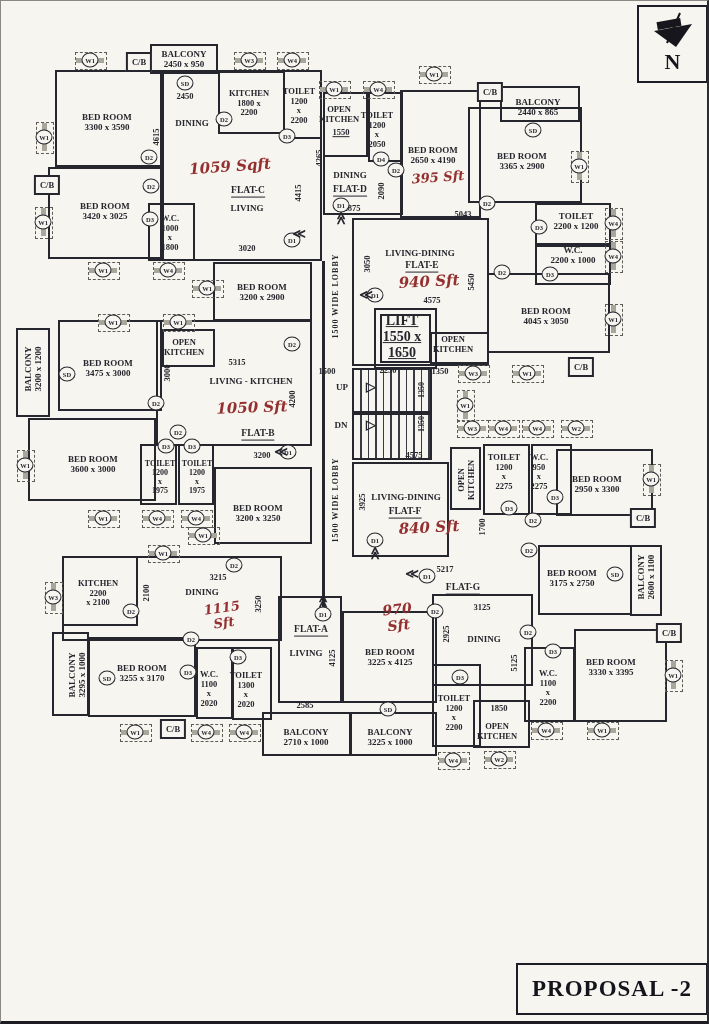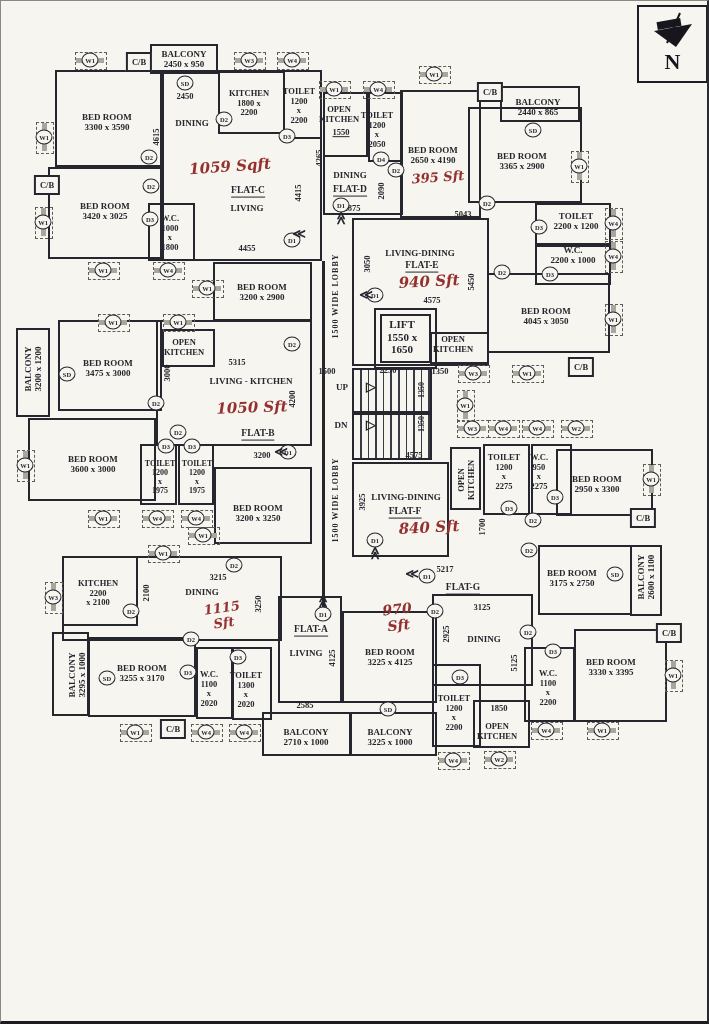--- a/index.html
+++ b/index.html
@@ -121,21 +121,21 @@
       <div class="lbl" style="left: 170px; top: 233px; font-size: 8.5px; transform: translate(-50%, -50%) rotate(0deg);">W.C.
 1000
 x
 1800</div>
       <div class="lbl und" style="left: 248px; top: 191px; transform: translate(-50%, -50%) rotate(0deg);">FLAT-C</div>
       <div class="lbl" style="left: 247px; top: 208px; transform: translate(-50%, -50%) rotate(0deg);">LIVING</div>
       <div class="lbl red" style="left: 230px; top: 167px; font-size: 15px; transform: translate(-50%, -50%) rotate(-4deg);">1059 Sqft</div>
       <div class="lbl" style="left: 157px; top: 137px; font-size: 8.5px; transform: translate(-50%, -50%) rotate(-90deg);">4615</div>
       <div class="lbl" style="left: 320px; top: 158px; font-size: 8.5px; transform: translate(-50%, -50%) rotate(-90deg);">4265</div>
       <div class="lbl" style="left: 299px; top: 193px; font-size: 8.5px; transform: translate(-50%, -50%) rotate(-90deg);">4415</div>
-      <div class="lbl" style="left: 247px; top: 249px; font-size: 8.5px; transform: translate(-50%, -50%) rotate(0deg);">4455</div>
+      <div class="lbl" style="left: 247px; top: 249px; font-size: 8.5px; transform: translate(-50%, -50%) rotate(0deg);">3020</div>
       <div class="lbl" style="left: 339px; top: 115px; font-size: 8.5px; transform: translate(-50%, -50%) rotate(0deg);">OPEN
 KITCHEN</div>
       <div class="lbl" style="left: 341px; top: 133px; font-size: 8.5px; transform: translate(-50%, -50%) rotate(0deg); text-decoration: underline;">1550</div>
       <div class="lbl" style="left: 377px; top: 130px; font-size: 8.5px; transform: translate(-50%, -50%) rotate(0deg);">TOILET
 1200
 x
 2050</div>
       <div class="lbl" style="left: 433px; top: 155px; transform: translate(-50%, -50%) rotate(0deg);">BED ROOM
 2650 x 4190</div>
       <div class="lbl red" style="left: 438px; top: 178px; font-size: 13px; transform: translate(-50%, -50%) rotate(-4deg);">395 Sft</div>
@@ -155,21 +155,21 @@
       <div class="lbl" style="left: 546px; top: 316px; transform: translate(-50%, -50%) rotate(0deg);">BED ROOM
 4045 x 3050</div>
       <div class="lbl" style="left: 420px; top: 253px; transform: translate(-50%, -50%) rotate(0deg);">LIVING-DINING</div>
       <div class="lbl und" style="left: 422px; top: 266px; transform: translate(-50%, -50%) rotate(0deg);">FLAT-E</div>
       <div class="lbl red" style="left: 429px; top: 282px; font-size: 15px; transform: translate(-50%, -50%) rotate(-3deg);">940 Sft</div>
       <div class="lbl" style="left: 463px; top: 215px; font-size: 8.5px; transform: translate(-50%, -50%) rotate(0deg);">5043</div>
       <div class="lbl" style="left: 472px; top: 282px; font-size: 8.5px; transform: translate(-50%, -50%) rotate(-90deg);">5450</div>
       <div class="lbl" style="left: 432px; top: 301px; font-size: 8.5px; transform: translate(-50%, -50%) rotate(0deg);">4575</div>
       <div class="lbl" style="left: 453px; top: 345px; font-size: 8.5px; transform: translate(-50%, -50%) rotate(0deg);">OPEN
 KITCHEN</div>
-      <div class="lbl" style="left: 402px; top: 337px; font-size: 11px; transform: translate(-50%, -50%) rotate(0deg);">LIFT
+      <div class="lbl" style="left: 402px; top: 337px; font-size: 14px; transform: translate(-50%, -50%) rotate(0deg); text-decoration: underline;">LIFT
 1550 x
 1650</div>
       <div class="lbl" style="left: 327px; top: 372px; font-size: 8.5px; transform: translate(-50%, -50%) rotate(0deg);">1500</div>
       <div class="lbl" style="left: 388px; top: 371px; font-size: 8.5px; transform: translate(-50%, -50%) rotate(0deg);">2250</div>
       <div class="lbl" style="left: 440px; top: 372px; font-size: 8.5px; transform: translate(-50%, -50%) rotate(0deg);">1350</div>
       <div class="lbl" style="left: 422px; top: 390px; font-size: 8px; transform: translate(-50%, -50%) rotate(-90deg);">1350</div>
       <div class="lbl" style="left: 422px; top: 424px; font-size: 8px; transform: translate(-50%, -50%) rotate(-90deg);">1350</div>
       <div class="lbl" style="left: 342px; top: 387px; transform: translate(-50%, -50%) rotate(0deg);">UP</div>
       <div class="lbl" style="left: 341px; top: 425px; transform: translate(-50%, -50%) rotate(0deg);">DN</div>
       <div class="lbl" style="left: 336px; top: 296px; font-size: 8px; letter-spacing: 1px; transform: translate(-50%, -50%) rotate(-90deg);">1500 WIDE LOBBY</div>
@@ -464,13 +464,16 @@
 
   <div id="north-box">
     <svg width="52" height="44" viewBox="0 0 52 44">
       <path d="M7 20 L45 13 L29 36 Z" fill="#16161c"></path>
       <rect x="10" y="9" width="24" height="8" transform="rotate(-10 22 13)" fill="#16161c"></rect>
       <line x1="33" y1="2" x2="20" y2="32" stroke="#16161c" stroke-width="2"></line>
     </svg>
     <div id="north-n">N</div>
   </div>
 
+  <div id="proposal-box">
+    <span>PROPOSAL -2</span>
+  </div>
 </div>
 
 </body></html>

